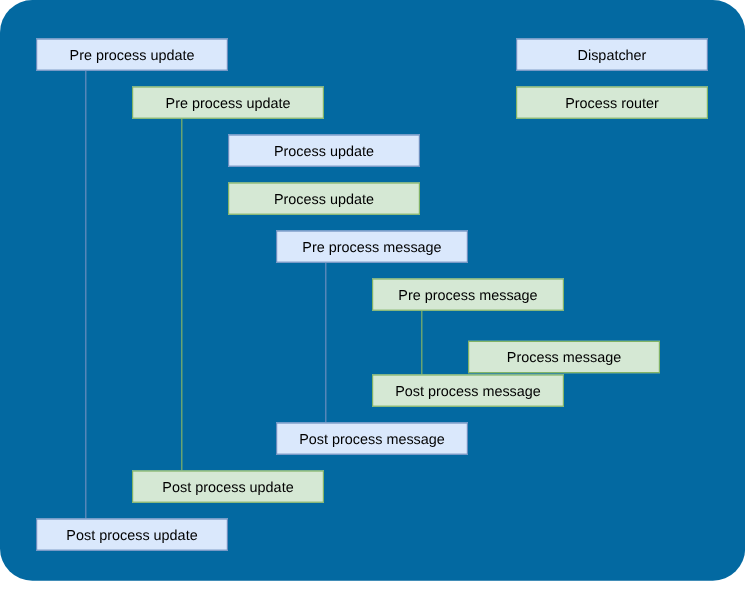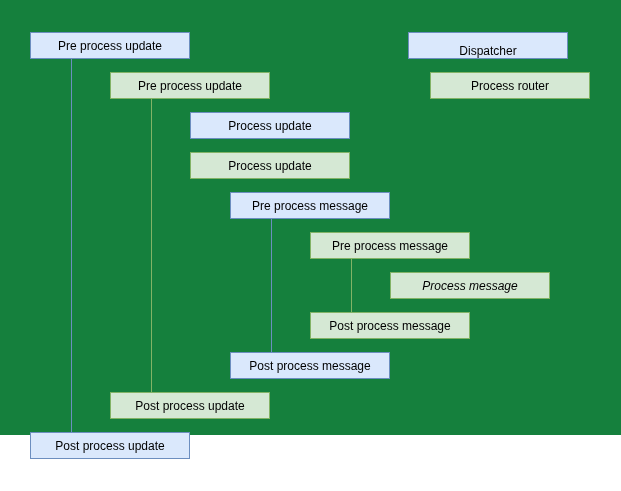--- a/index.html
+++ b/index.html
@@ -7,22 +7,23 @@
     padding: 0;
     width: 621px;
     height: 491px;
     background: #ffffff;
     overflow: hidden;
     font-family: "Liberation Sans", sans-serif;
   }
   .canvas {
     position: relative;
     width: 621px;
-    height: 435px;
-    background: #15803d;
+    height: 484px;
+    background: #0369a1;
+    border-radius: 27px;
   }
   .node {
     position: absolute;
     width: 160px;
     height: 27px;
     box-sizing: border-box;
     border: 1px solid #000;
     display: flex;
     align-items: center;
     justify-content: center;
@@ -45,28 +46,28 @@
   .connector.blue { background: var(--dispatcher-stroke, #6c8ebf); }
   .connector.green { background: var(--router-stroke, #82b366); }
 
   
   .n1  { left: 30px;  top: 32px;  }
   .n2  { left: 110px; top: 72px;  }
   .n3  { left: 190px; top: 112px; }
   .n4  { left: 190px; top: 152px; }
   .n5  { left: 230px; top: 192px; }
   .n6  { left: 310px; top: 232px; }
-  .n7  { left: 390px; top: 272px; font-style: italic; }
+  .n7  { left: 390px; top: 284px; }
   .n8  { left: 310px; top: 312px; }
   .n9  { left: 230px; top: 352px; }
   .n10 { left: 110px; top: 392px; }
   .n11 { left: 30px;  top: 432px; }
 
   
-  .legend1 { left: 408px; top: 32px; align-items: flex-end; }
+  .legend1 { left: 430px; top: 32px; }
   .legend2 { left: 430px; top: 72px; }
 
   
   .cA { left: 71px;  top: 59px;  height: 373px; } 
   .cB { left: 151px; top: 99px;  height: 293px; } 
   .cC { left: 271px; top: 219px; height: 133px; } 
   .cD { left: 351px; top: 259px; height: 53px;  } 
 </style>
 </head>
 <body>

